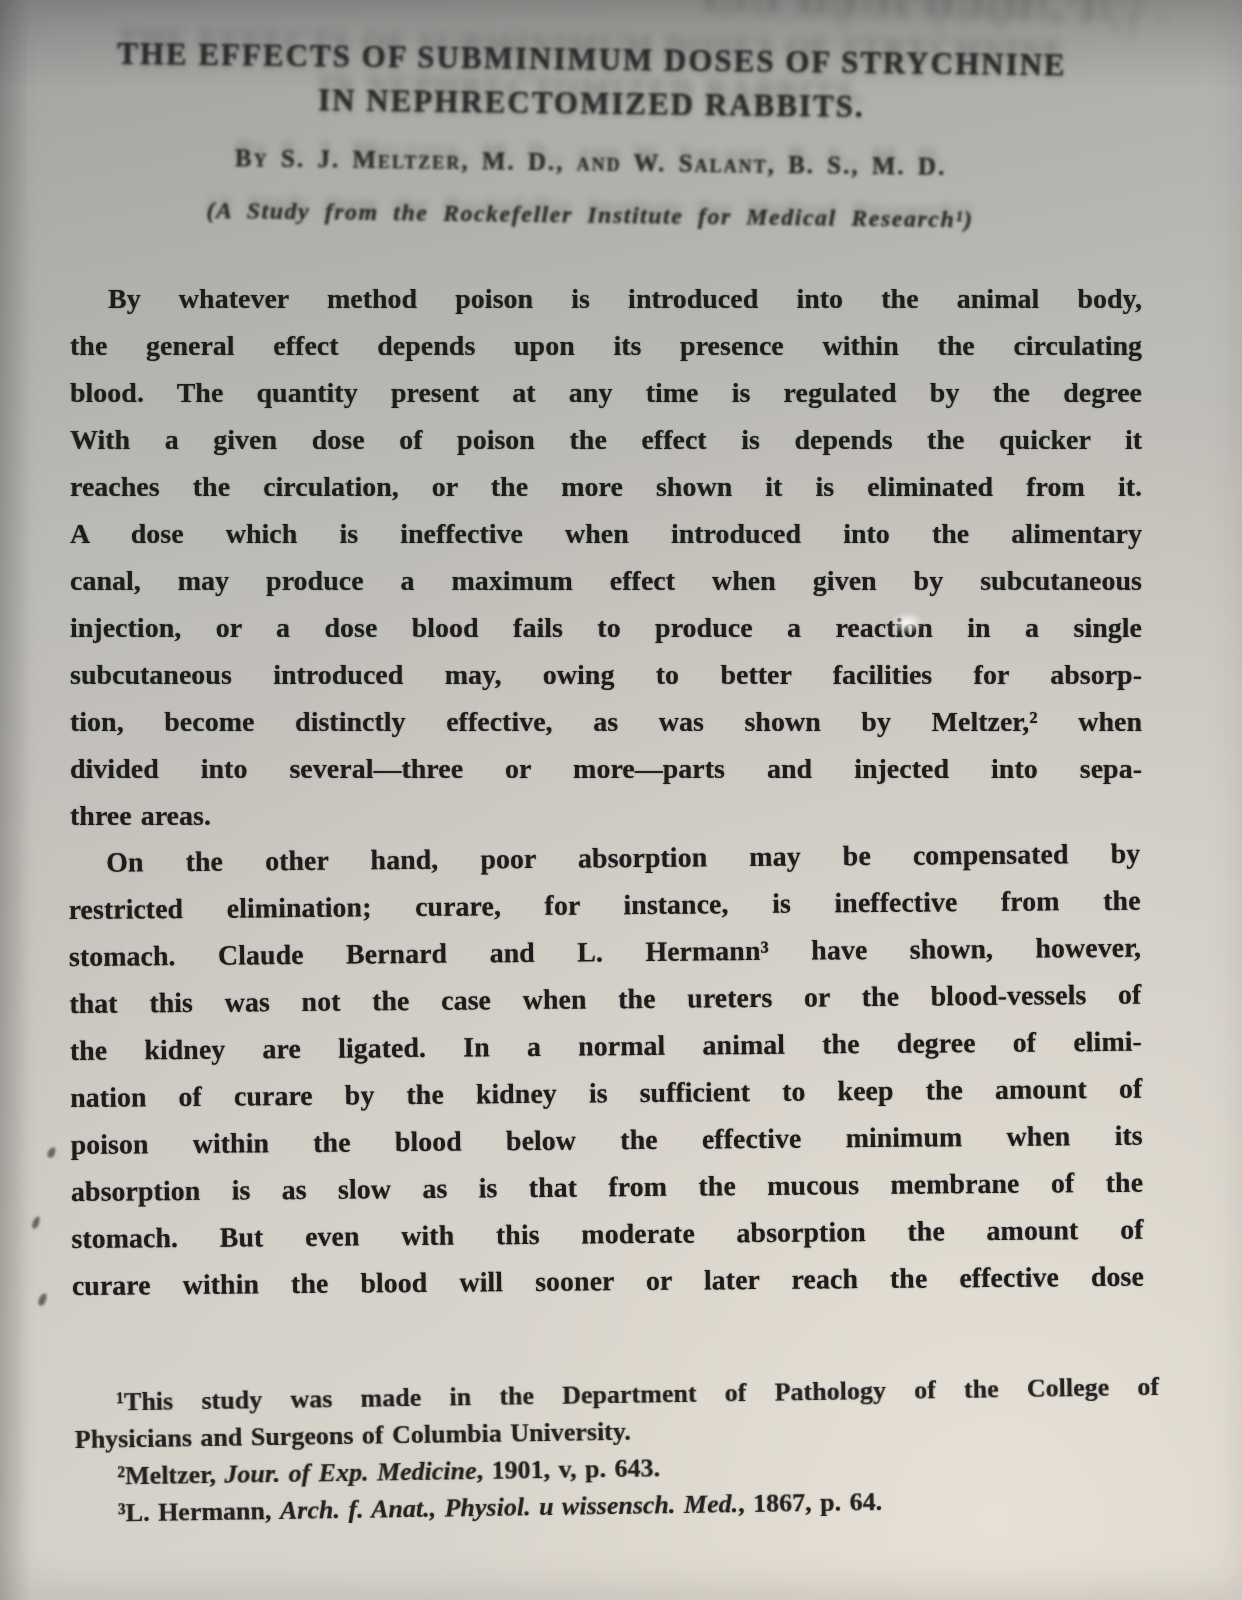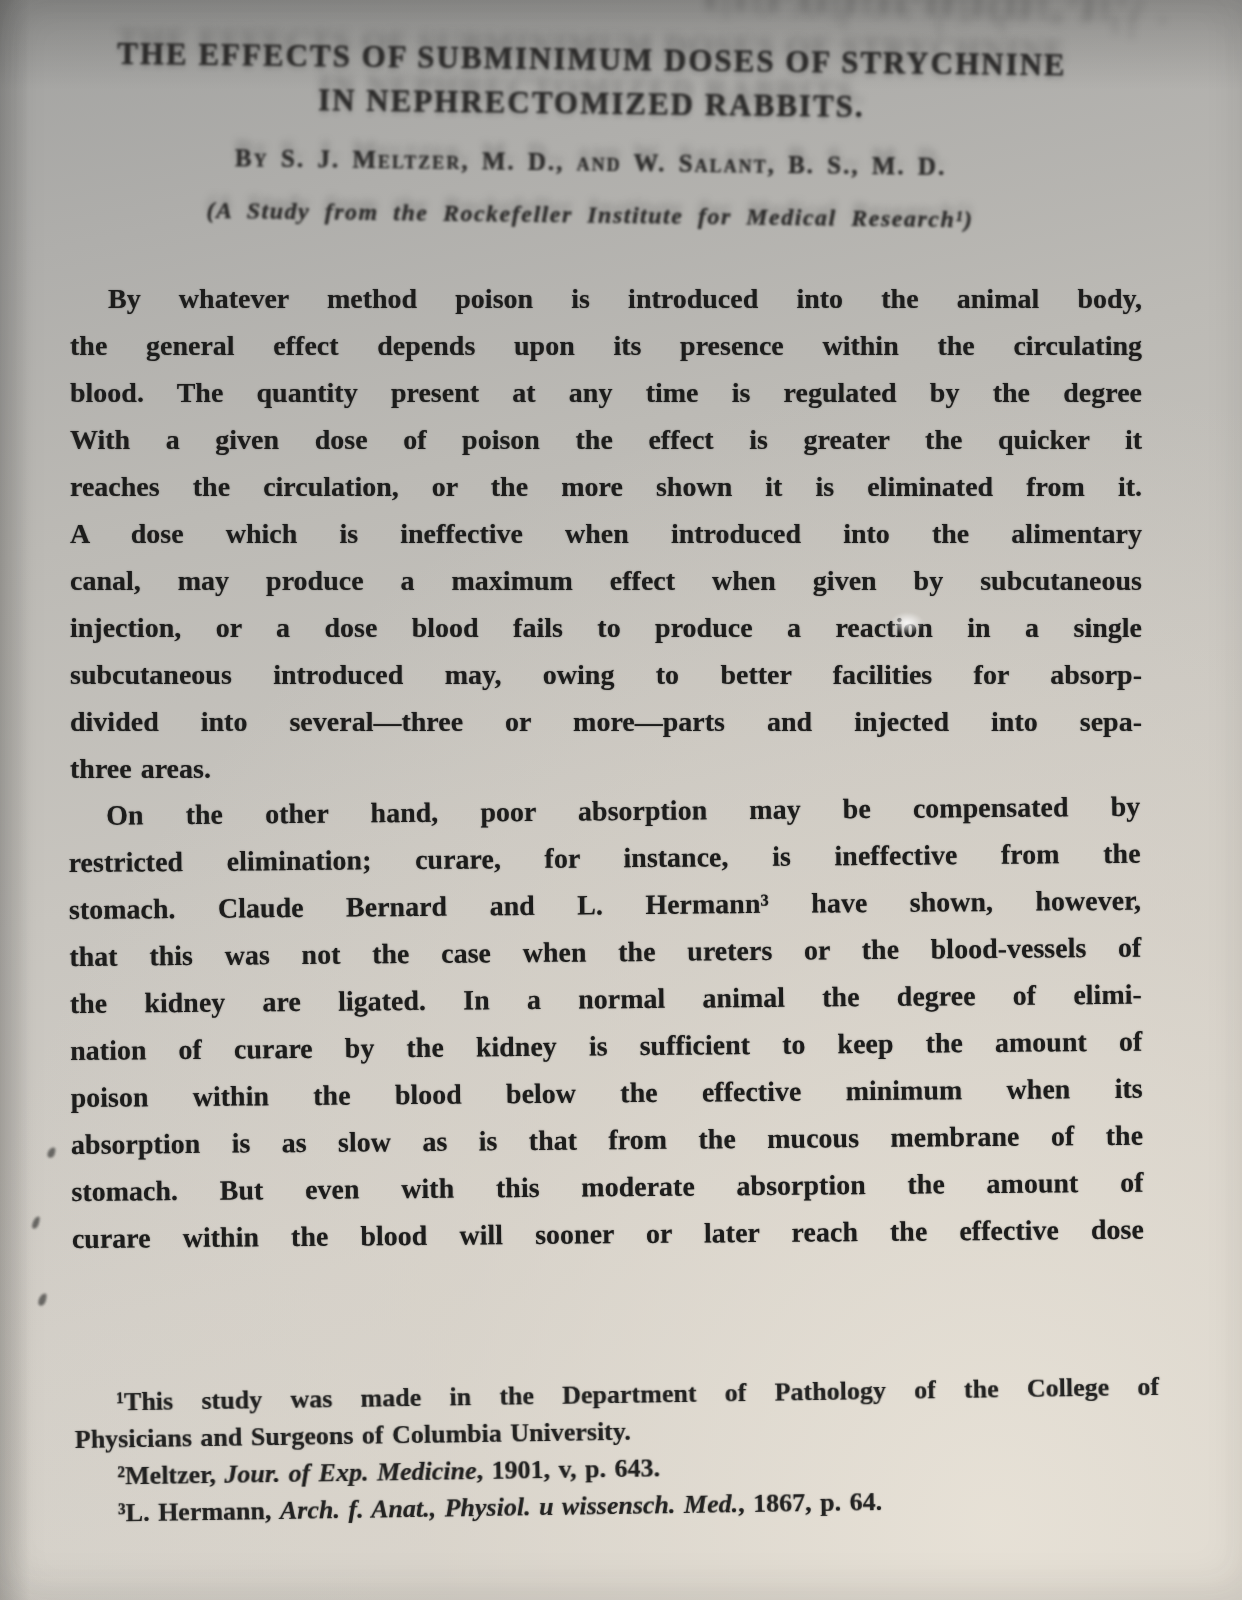--- a/index.html
+++ b/index.html
@@ -116,26 +116,27 @@
     <div class="title-line">IN NEPHRECTOMIZED RABBITS.</div>
     <div class="byline">By S. J. Meltzer, M. D., and W. Salant, B. S., M. D.</div>
     <div class="affiliation">(A Study from the Rockefeller Institute for Medical Research¹)</div>
   </header>
 
   <main class="body-text">
     <div class="para para-1">
       <div class="line">By whatever method poison is introduced into the animal body,</div>
         <div class="line">the general effect depends upon its presence within the circulating</div>
         <div class="line">blood. The quantity present at any time is regulated by the degree</div>
-        <div class="line">With a given dose of poison the effect is greater the quicker it</div>
+        <div class="line">With a given dose of poison the effect is depends the quicker it</div>
         <div class="line">reaches the circulation, or the more shown it is eliminated from it.</div>
         <div class="line">A dose which is ineffective when introduced into the alimentary</div>
         <div class="line">canal, may produce a maximum effect when given by subcutaneous</div>
         <div class="line">injection, or a dose blood fails to produce a reaction in a single</div>
         <div class="line">subcutaneous introduced may, owing to better facilities for absorp-</div>
+        <div class="line">tion, become distinctly effective, as was shown by Meltzer,² when</div>
         <div class="line">divided into several—three or more—parts and injected into sepa-</div>
         <div class="line">three areas.</div>
     </div>
     <div class="para cont para-2">
       <div class="line">On the other hand, poor absorption may be compensated by</div>
         <div class="line">restricted elimination; curare, for instance, is ineffective from the</div>
         <div class="line">stomach. Claude Bernard and L. Hermann³ have shown, however,</div>
         <div class="line">that this was not the case when the ureters or the blood-vessels of</div>
         <div class="line">the kidney are ligated. In a normal animal the degree of elimi-</div>
         <div class="line">nation of curare by the kidney is sufficient to keep the amount of</div>

